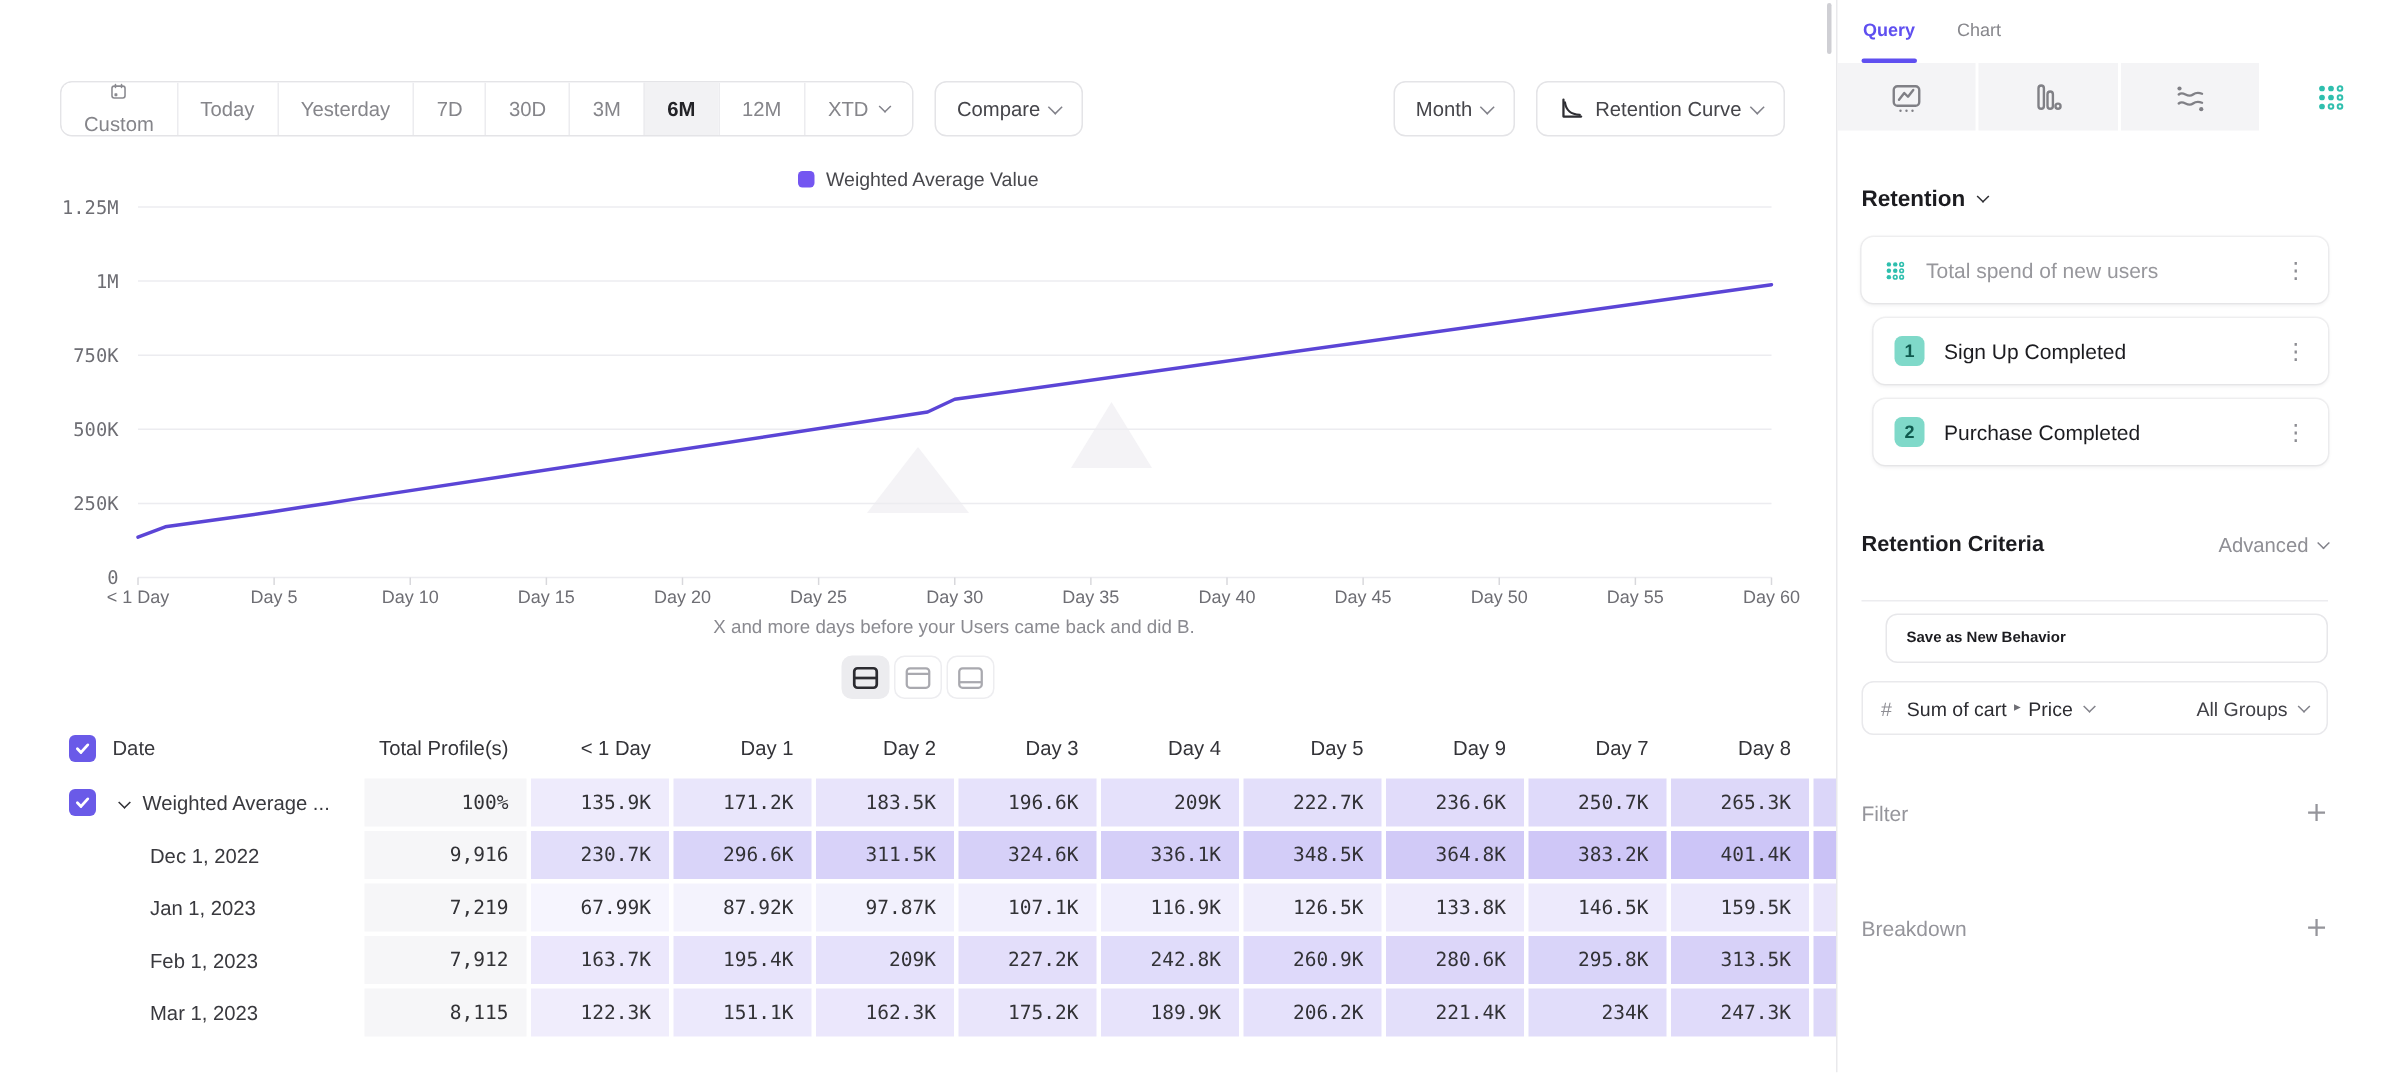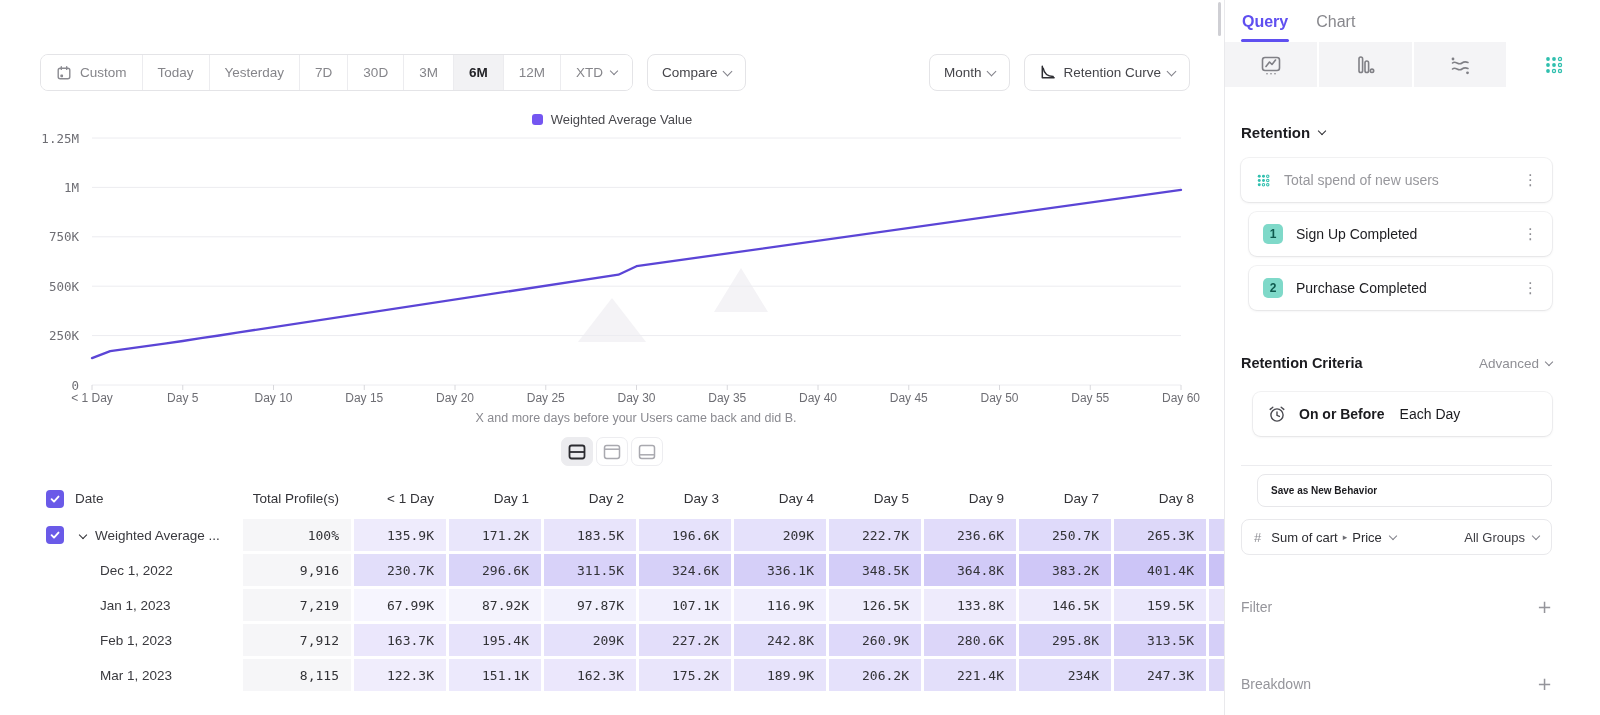--- a/index.html
+++ b/index.html
@@ -6,21 +6,21 @@
   html,body{width:1600px;height:715px;overflow:hidden;background:#fff;
     font-family:"Liberation Sans",sans-serif;-webkit-font-smoothing:antialiased;}
   .app{position:relative;width:1600px;height:715px;background:#fff;}
   .main{position:absolute;left:0;top:0;width:1224px;height:715px;}
 
   
   .toolbar{position:absolute;top:54px;left:40px;right:34px;height:37px;display:flex;align-items:center;}
   .seg{display:flex;height:37px;border:1px solid #e4e4e7;border-radius:8px;background:#fff;overflow:hidden;}
   .seg-item{display:flex;align-items:center;gap:8px;padding:0 15px;font-size:13.5px;color:#85858a;
     background:#fff;border:none;border-left:1px solid #ececef;cursor:pointer;font-family:inherit;white-space:nowrap;}
-  .seg-item:first-child{border-left:none;}
+  .seg-item:first-child{border-left:none;flex-direction:column;}
   .seg-item.active{background:#f2f2f4;color:#232327;font-weight:700;}
   .btn{display:flex;align-items:center;gap:7px;height:37px;padding:12px 14px;margin-left:14px;
     border:1px solid #e4e4e7;border-radius:8px;background:#fff;font-size:13.5px;color:#3c3c41;
     cursor:pointer;font-family:inherit;white-space:nowrap;}
   .btn .lbl{color:#45454a;}
   .toolbar .spacer{flex:1;}
   .chev{display:inline-block;width:7px;height:7px;border-right:1.6px solid #82828a;border-bottom:1.6px solid #82828a;
     transform:rotate(45deg);margin-bottom:3px;}
   .chev.dark{border-color:#2e2e33;}
   .chev.sm{width:6px;height:6px;}
@@ -55,21 +55,21 @@
   .tcell.profiles{background:#f6f6f8;}
   .checkbox{width:18px;height:18px;border-radius:4px;display:inline-flex;align-items:center;justify-content:center;
     margin-right:11px;flex:none;cursor:pointer;}
   .row-chev{margin:0 9px 0 5px;}
 
   
   .panel{position:absolute;left:1224px;top:0;width:376px;height:715px;background:#fff;
     border-left:1px solid #e9e9ec;z-index:5;}
   .scroll-thumb{position:absolute;left:1218px;top:2px;width:3px;height:34px;border-radius:2px;background:#cfcfd4;z-index:6;}
   .panel-tabs{display:flex;gap:28px;padding:13px 0 0 17px;height:42px;}
-  .ptab{position:relative;font-size:16px;color:#87878c;padding-bottom:11px;cursor:pointer;}
+  .ptab{position:relative;font-size:12px;color:#87878c;padding-bottom:11px;cursor:pointer;}
   .ptab.active{font-weight:700;}
   .ptab.active::after{content:'';position:absolute;left:-1px;right:-1px;bottom:0;height:3px;border-radius:3px;}
   .icon-tabs{display:grid;grid-template-columns:repeat(4,1fr);column-gap:2px;height:45px;}
   .itab{display:flex;align-items:center;justify-content:center;background:#f4f4f6;cursor:pointer;}
   .itab.active{background:#fff;}
   .panel-body{padding:0 48px 0 16px;}
   .section-head{display:flex;align-items:center;gap:9px;margin-top:37px;font-size:15px;font-weight:700;color:#1c1c20;cursor:pointer;}
   .card{position:relative;display:flex;align-items:center;background:#fff;border-radius:8px;height:44px;padding:0 14px;
     box-shadow:0 0 0 1px rgba(20,20,40,0.05),0 1px 3px rgba(20,20,40,0.08);}
   .card .kebab{position:absolute;right:14px;top:50%;transform:translateY(-50%);
@@ -446,31 +446,20 @@
       </div>
 
       <div class="criteria-head">
         <span class="ttl">Retention Criteria</span>
         <span class="adv">
           <span>Advanced</span>
           <i class="chev sm"></i>
         </span>
       </div>
 
-      <div class="card criteria">
-        <span style="display:flex;">
-          <svg width="20" height="20" viewBox="0 0 20 20" fill="none" stroke="#4a4a50" stroke-width="1.4" stroke-linecap="round">
-            <circle cx="10" cy="11" r="6.1"></circle>
-            <path d="M10 8 V11.4 L12.4 12.4"></path>
-            <path d="M3.2 5.4 L5.8 3.2 M16.8 5.4 L14.2 3.2"></path>
-          </svg>
-        </span>
-        <span class="cond">On or Before</span>
-        <span class="win">Each Day</span>
-      </div>
 
       <hr class="divider">
 
       <button class="save-btn">Save as New Behavior</button>
 
       <div class="measure">
         <span class="hash">#</span>
         <span class="mtxt">Sum of cart</span>
         <span class="tri">▸</span>
         <span class="mtxt">Price</span>

